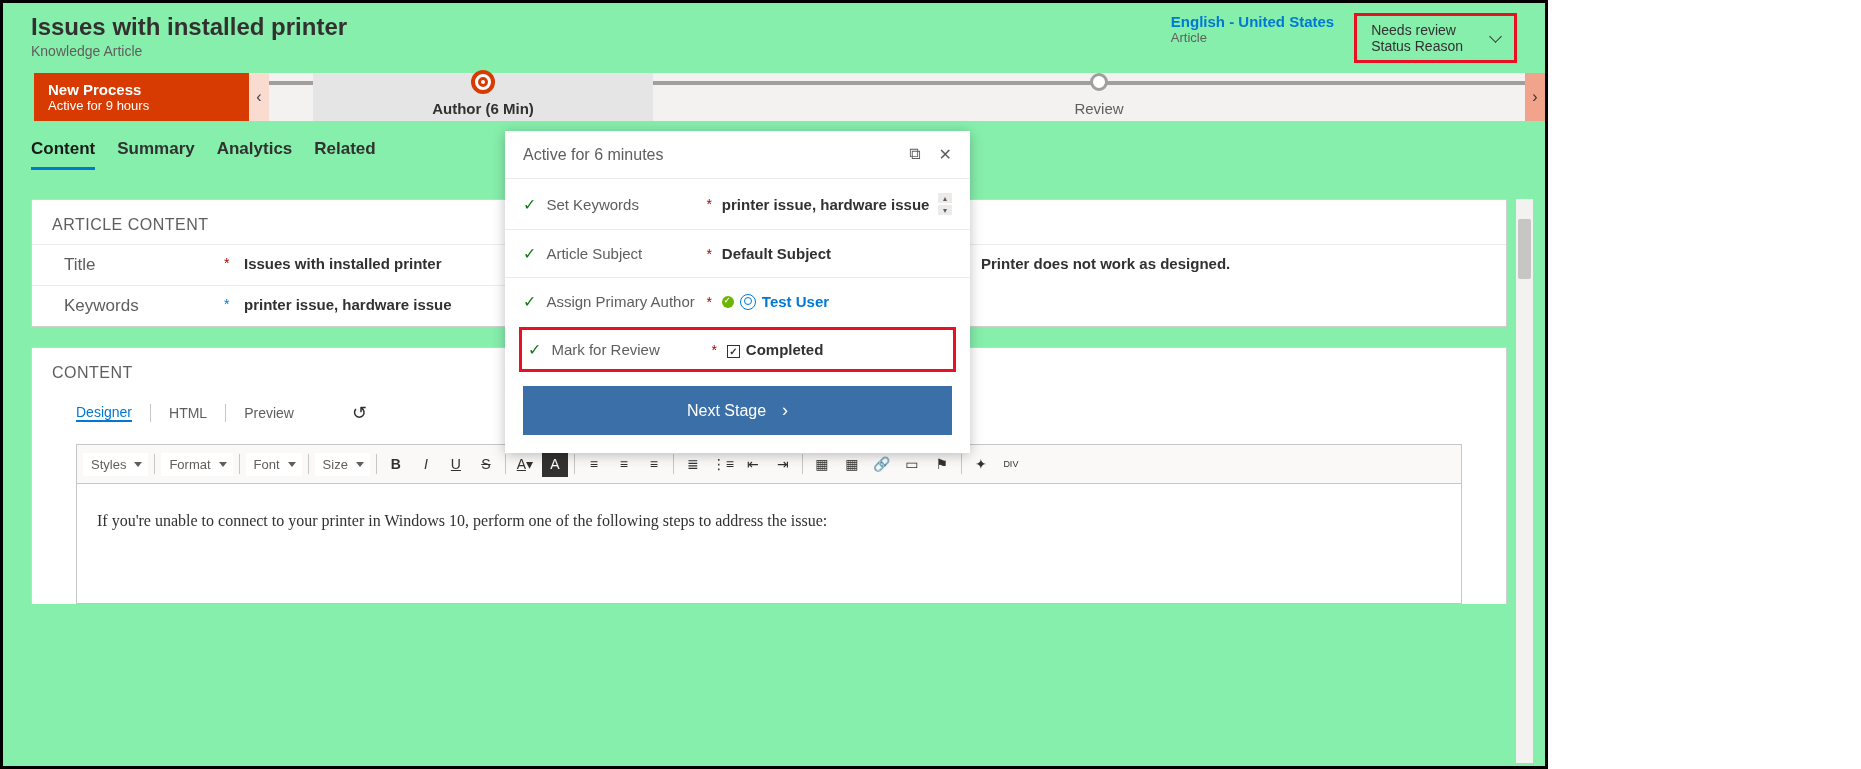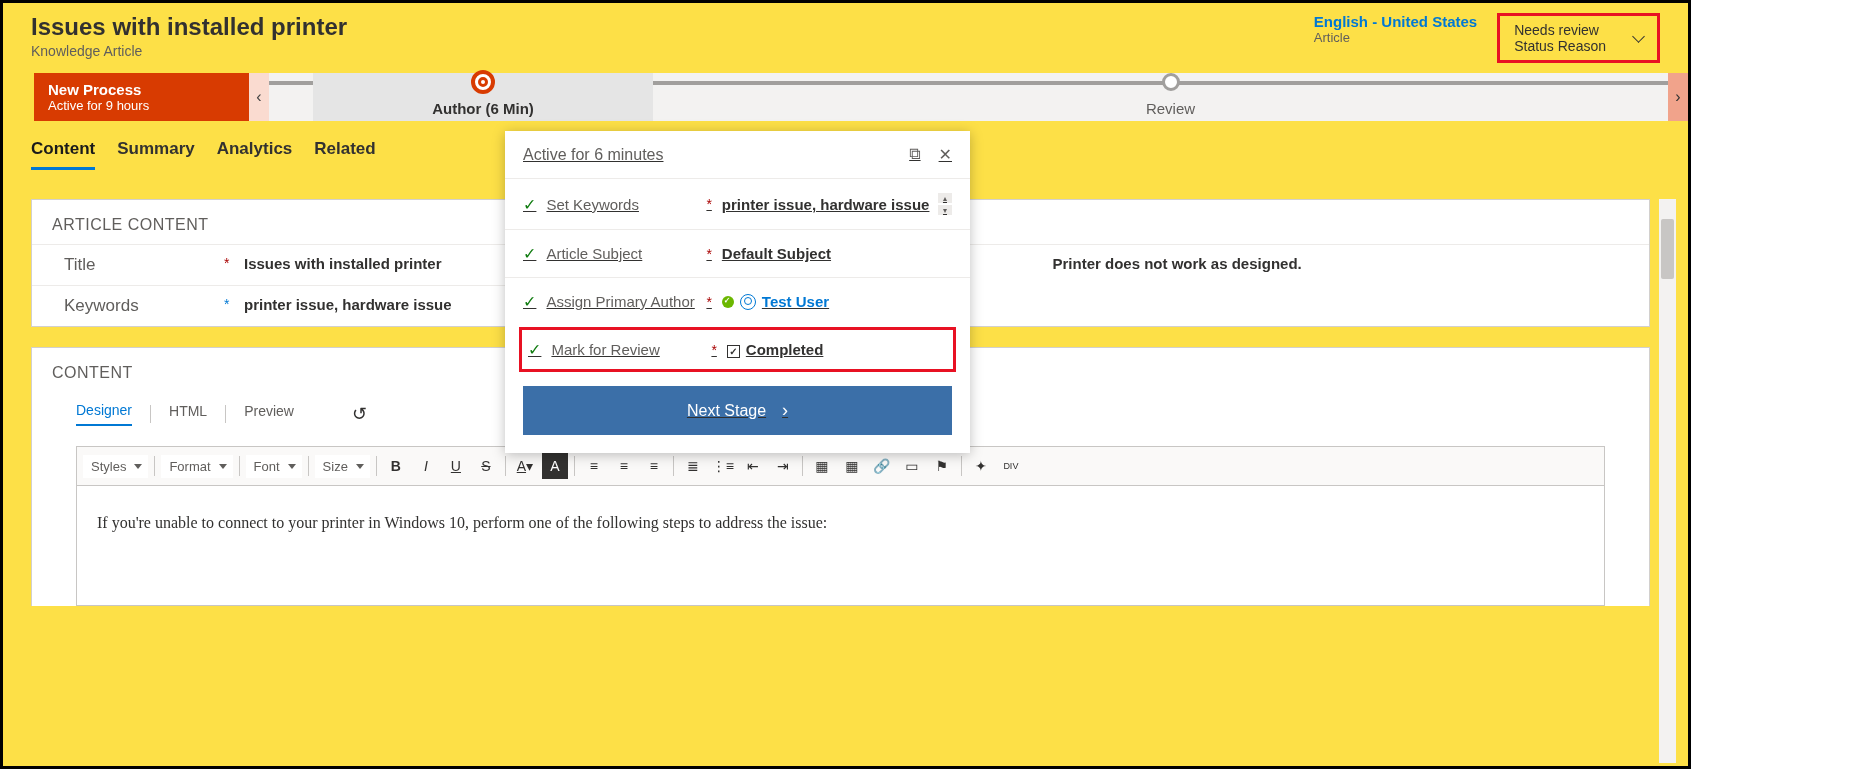--- a/index.html
+++ b/index.html
@@ -1,17 +1,17 @@
 <!DOCTYPE html>
 <html><head>
 <meta charset="utf-8">
 <style>
   * { box-sizing: border-box; margin: 0; padding: 0; }
   body { font-family: "Segoe UI", Arial, sans-serif; font-size: 14px; color: #323130; background: #fff; overflow: hidden; }
-  .frame { width: 1691px; height: 769px; border: 3px solid #000; position: relative; background: #fde047; }
+  .frame { width: 1548px; height: 769px; border: 3px solid #000; position: relative; background: #86efac; }
   
   
   .header { display: flex; justify-content: space-between; align-items: flex-start; padding: 10px 28px 10px 28px; }
   .header-left .title { font-size: 24px; font-weight: 600; color: #323130; }
   .header-left .subtitle { font-size: 14px; color: #605e5c; margin-top: 2px; }
   .header-right { display: flex; gap: 20px; align-items: flex-start; }
   .header-field { display: flex; flex-direction: column; }
   .header-field .val { font-size: 15px; font-weight: 600; }
   .header-field .lbl { font-size: 13px; color: #605e5c; }
   .header-field.lang .val { color: #0078d4; }
@@ -49,35 +49,35 @@
   .field-row { display: flex; padding: 10px 32px; border-top: 1px solid #edebe9; }
   .field-row .fr-label { width: 160px; color: #605e5c; font-size: 17px; }
   .field-row .fr-star { width: 20px; color: #a80000; }
   .field-row .fr-star.blue { color: #0078d4; }
   .field-row .fr-value { font-weight: 600; font-size: 15px; }
   .two-col { display: flex; }
   .two-col > div { flex: 1; }
 
   
   .editor-tabs { display: flex; gap: 18px; align-items: center; padding: 10px 0 10px 44px; }
-  .etab { font-size: 14px; color: #605e5c; cursor: pointer; padding-bottom: 6px; }
+  .etab { font-size: 14px; color: #605e5c; cursor: pointer; padding-bottom: 0; }
   .etab.active { color: #0078d4; border-bottom: 2px solid #0078d4; }
   .etab-sep { width: 1px; height: 18px; background: #c8c6c4; }
   .undo { margin-left: 40px; font-size: 18px; color: #323130; cursor: pointer; }
   .toolbar { border: 1px solid #c8c6c4; margin: 10px 44px 0 44px; padding: 6px; display: flex; gap: 4px; align-items: center; flex-wrap: wrap; background: #faf9f8; }
   .tb-select { padding: 4px 22px 4px 8px; font-size: 13px; color: #605e5c; position: relative; background: #fff; border: none; cursor: pointer; }
   .tb-select::after { content: ''; position: absolute; right: 6px; top: 9px; border-left: 4px solid transparent; border-right: 4px solid transparent; border-top: 5px solid #605e5c; }
   .tb-sep { width: 1px; height: 20px; background: #c8c6c4; margin: 0 2px; }
   .tb-btn { width: 26px; height: 26px; display: flex; align-items: center; justify-content: center; font-size: 14px; color: #323130; cursor: pointer; }
   .editor-body { border: 1px solid #c8c6c4; border-top: none; margin: 0 44px; padding: 28px 20px 10px 20px; min-height: 120px; font-family: Georgia, serif; }
   .editor-body h1 { font-family: Georgia, 'Times New Roman', serif; font-size: 30px; font-weight: bold; margin-bottom: 18px; }
   .editor-body p { font-family: Georgia, 'Times New Roman', serif; font-size: 16px; }
 
   
-  .flyout { position: absolute; top: 128px; left: 502px; width: 465px; background: #fff; box-shadow: 0 2px 12px rgba(0,0,0,0.25); z-index: 100; text-decoration: underline; }
+  .flyout { position: absolute; top: 128px; left: 502px; width: 465px; background: #fff; box-shadow: 0 2px 12px rgba(0,0,0,0.25); z-index: 100; }
   .flyout-head { display: flex; justify-content: space-between; align-items: center; padding: 14px 18px; }
   .flyout-head .fh-title { font-size: 16px; color: #605e5c; }
   .flyout-head .fh-icons { display: flex; gap: 18px; }
   .fh-icon { cursor: pointer; color: #605e5c; font-size: 16px; }
   .fly-row { display: flex; align-items: center; padding: 14px 18px; border-top: 1px solid #edebe9; }
   .fly-row.highlight { border: 3px solid #e81123; margin: 2px 14px; padding: 10px 6px; }
   .fly-check { color: #107c10; margin-right: 10px; font-size: 16px; }
   .fly-label { flex: 0 0 160px; color: #605e5c; font-size: 15px; }
   .fly-star { color: #a80000; margin-right: 10px; }
   .fly-value { font-weight: 600; font-size: 15px; flex: 1; }

